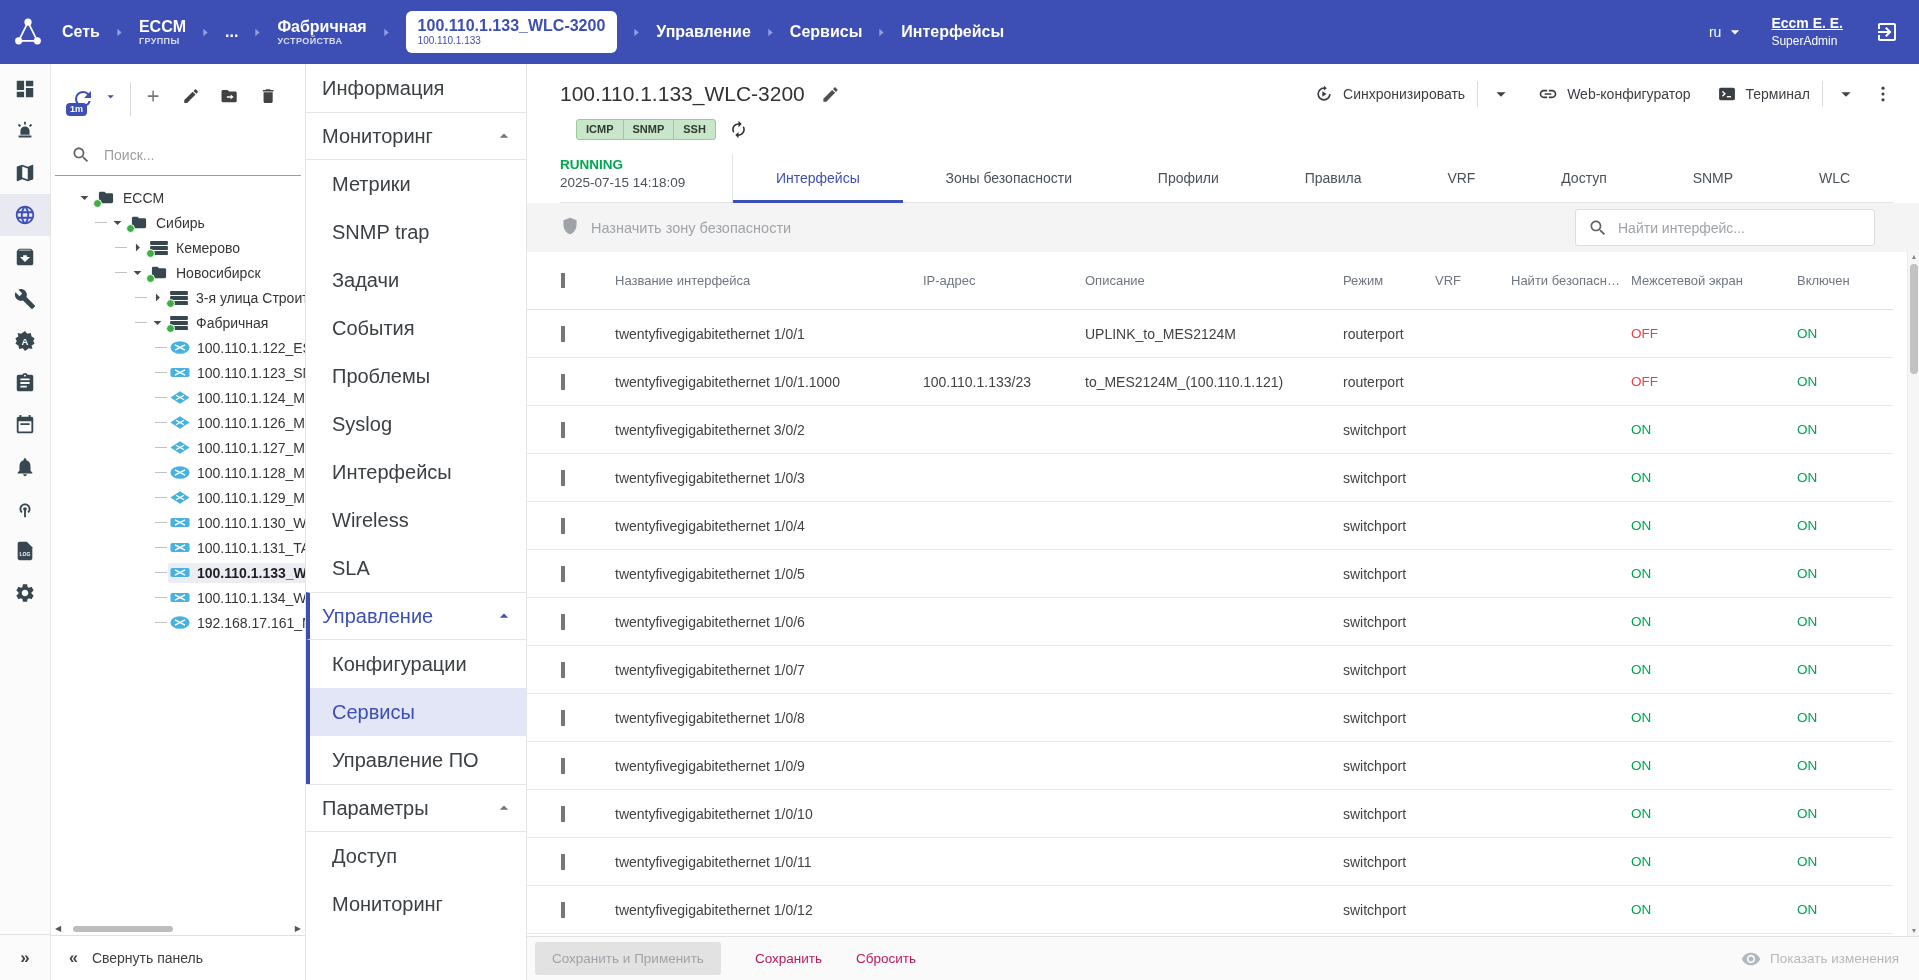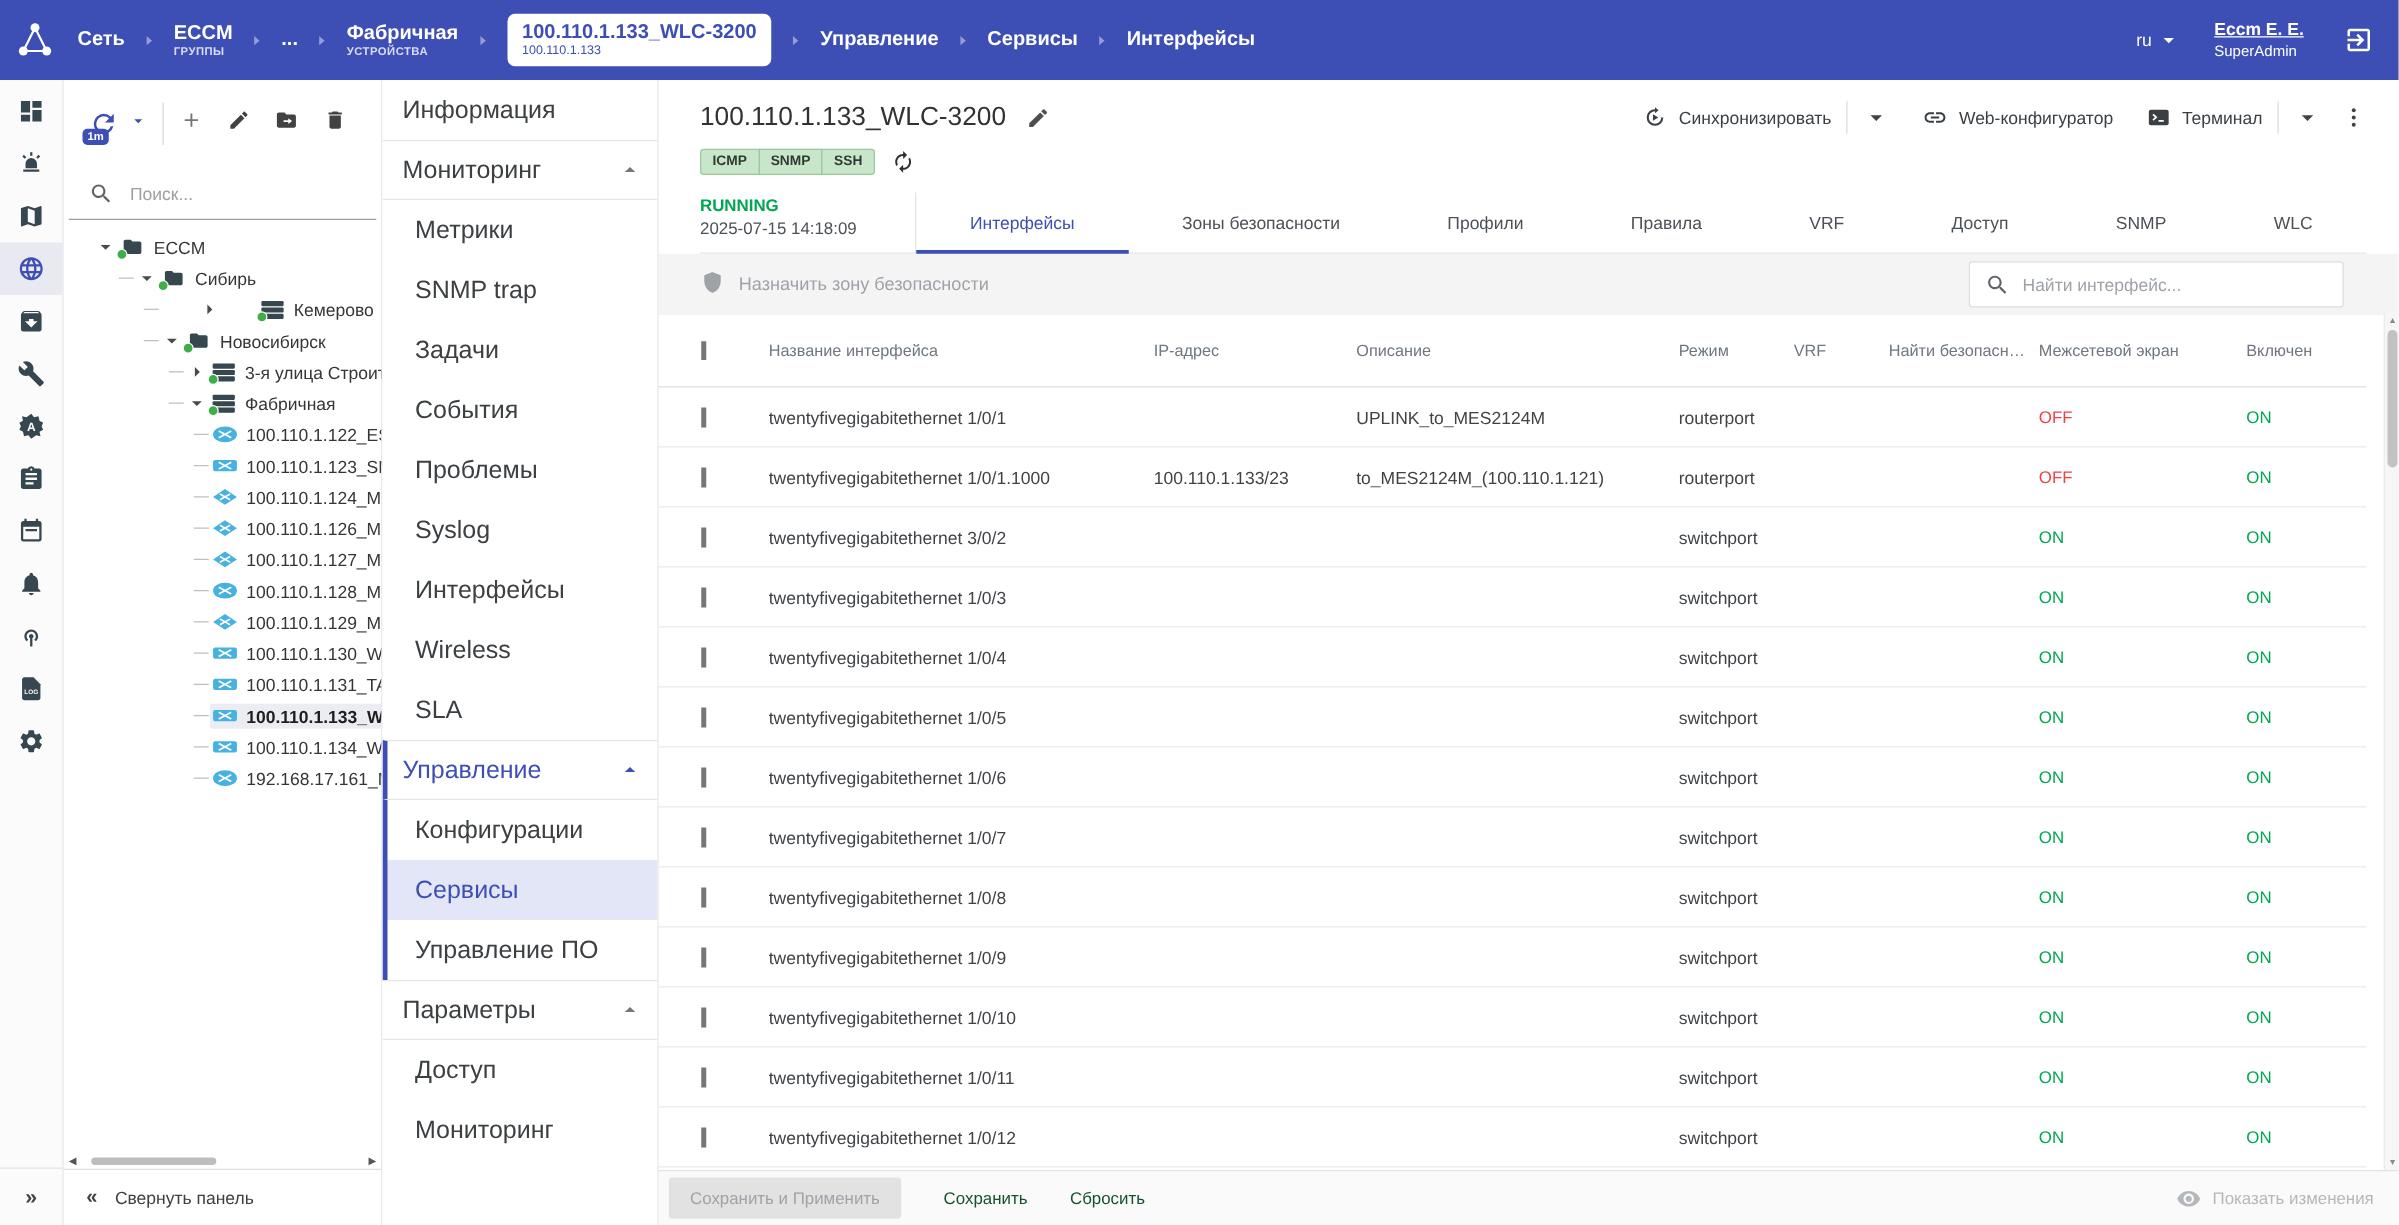--- a/index.html
+++ b/index.html
@@ -89,21 +89,21 @@
   .edit-ic{width:19px;height:19px;color:#4f4f4f;margin-left:16px;cursor:pointer}
   .actions{margin-left:auto;display:flex;align-items:center}
   .act-btn{display:flex;align-items:center;gap:9px;font-size:14px;font-weight:500;color:#3a3f44;cursor:pointer}
   .act-btn .aic{width:20px;height:20px;color:#3a3f44}
   .a-div{width:1px;height:26px;background:#dcdcdc;margin:0 12px}
   .a-caret{width:22px;height:22px;color:#424242;cursor:pointer}
   .a-gap{width:26px}
   .kebab{width:20px;height:20px;color:#424242;margin-left:16px;cursor:pointer}
   .chips-row{display:flex;align-items:center;margin-top:9px;height:24px}
   .chip{background:#c8e6c9;border:1px solid #9bc89d;color:#2f3b30;font-size:11px;font-weight:700;padding:3px 9px 4px;margin-left:-1px}
-  .chip:first-child{border-radius:3px 0 0 3px;margin-left:0}
+  .chip:first-child{border-radius:3px 0 0 3px;margin-left:16px}
   .chip:last-child{border-radius:0 3px 3px 0}
   .chip-refresh{width:19px;height:19px;color:#2f2f2f;margin-left:13px;cursor:pointer}
   .status-tabs{display:flex;margin-top:13px;height:49px;border-bottom:1px solid #e4e4e4}
   .status{width:172px;flex:none;padding-top:3px}
   .st-run{font-size:13.5px;font-weight:700;color:var(--green)}
   .st-time{font-size:13.5px;color:#4c5157;margin-top:3px}
   .vdiv{width:1px;background:#e4e4e4;flex:none}
   .tabs{flex:1;display:flex}
   .tab{flex:1 1 auto;padding:0 28px;display:flex;align-items:center;justify-content:center;font-size:14px;color:#4b5157;position:relative;cursor:pointer;white-space:nowrap}
   .tab.active{color:var(--accent);font-weight:500}
@@ -123,21 +123,21 @@
   .cell{overflow:hidden;white-space:nowrap;text-overflow:ellipsis;padding-right:10px}
   .cb{width:18px;height:18px;border:2px solid #767676;border-radius:2px;margin-left:34px;background:#fff;cursor:pointer}
   .c-fw{text-align:left;white-space:normal;line-height:16px}
   .c-on{padding-left:36px}
   .valfw{font-weight:500;font-size:13.5px}
   .red{color:var(--red)}
   .green{color:var(--green)}
 
   .m-footer{height:44px;flex:none;border-top:1px solid #e2e2e2;background:#fafafa;display:flex;align-items:center;padding:0 20px 0 8px;gap:34px}
   .btn-disabled{background:#e2e2e3;color:#9fa3a8;font-size:13.5px;font-weight:500;padding:9px 17px;border-radius:3px;border:0;font-family:inherit;cursor:default}
-  .btn-text{color:#14532d;font-size:13.5px;font-weight:500;cursor:default}
+  .btn-text{color:#be185d;font-size:13.5px;font-weight:500;cursor:default}
   .show-changes{margin-left:auto;display:flex;align-items:center;gap:9px;color:#b4b8bd;font-size:13.5px;font-weight:500;cursor:default}
   .show-changes .eic{width:20px;height:20px}
 
   .vscroll{position:absolute;right:0;top:186px;bottom:44px;width:12px;background:#f6f6f6;border-left:1px solid #ebebeb}
   .vs-arrow{width:12px;height:12px;display:flex;align-items:center;justify-content:center;color:#8a8a8a;font-size:7px}
   .vs-arrow.bottom{position:absolute;bottom:0}
   .vs-thumb{position:absolute;top:14px;left:2px;width:8px;height:110px;border-radius:4px;background:#c2c2c2;cursor:pointer}
 </style>
 </head>
 <body>
@@ -404,21 +404,21 @@
           </span>
           <span class="sel-wrap">
             <span class="ticon dot">
               <svg width="20" height="17" viewBox="0 0 24 24">
                 <path d="M10 4H4c-1.1 0-2 .9-2 2v12c0 1.1.9 2 2 2h16c1.1 0 2-.9 2-2V8c0-1.1-.9-2-2-2h-8l-2-2z"></path>
               </svg>
             </span>
             <span class="tlabel">Сибирь</span>
           </span>
         </div>
-        <div class="tnode" style="padding-left: 64px; justify-content: space-between;">
+        <div class="tnode" style="padding-left: 64px;">
           <span class="tick"></span>
           <span class="tw">
             <svg viewBox="0 0 24 24">
               <path d="M10 17l5-5-5-5v10z"></path>
             </svg>
           </span>
           <span class="sel-wrap">
             <span class="ticon dot">
               <svg width="20" height="16" viewBox="0 0 22 18">
                 <rect x="1" y="1" width="20" height="4.6" rx="1"></rect>

